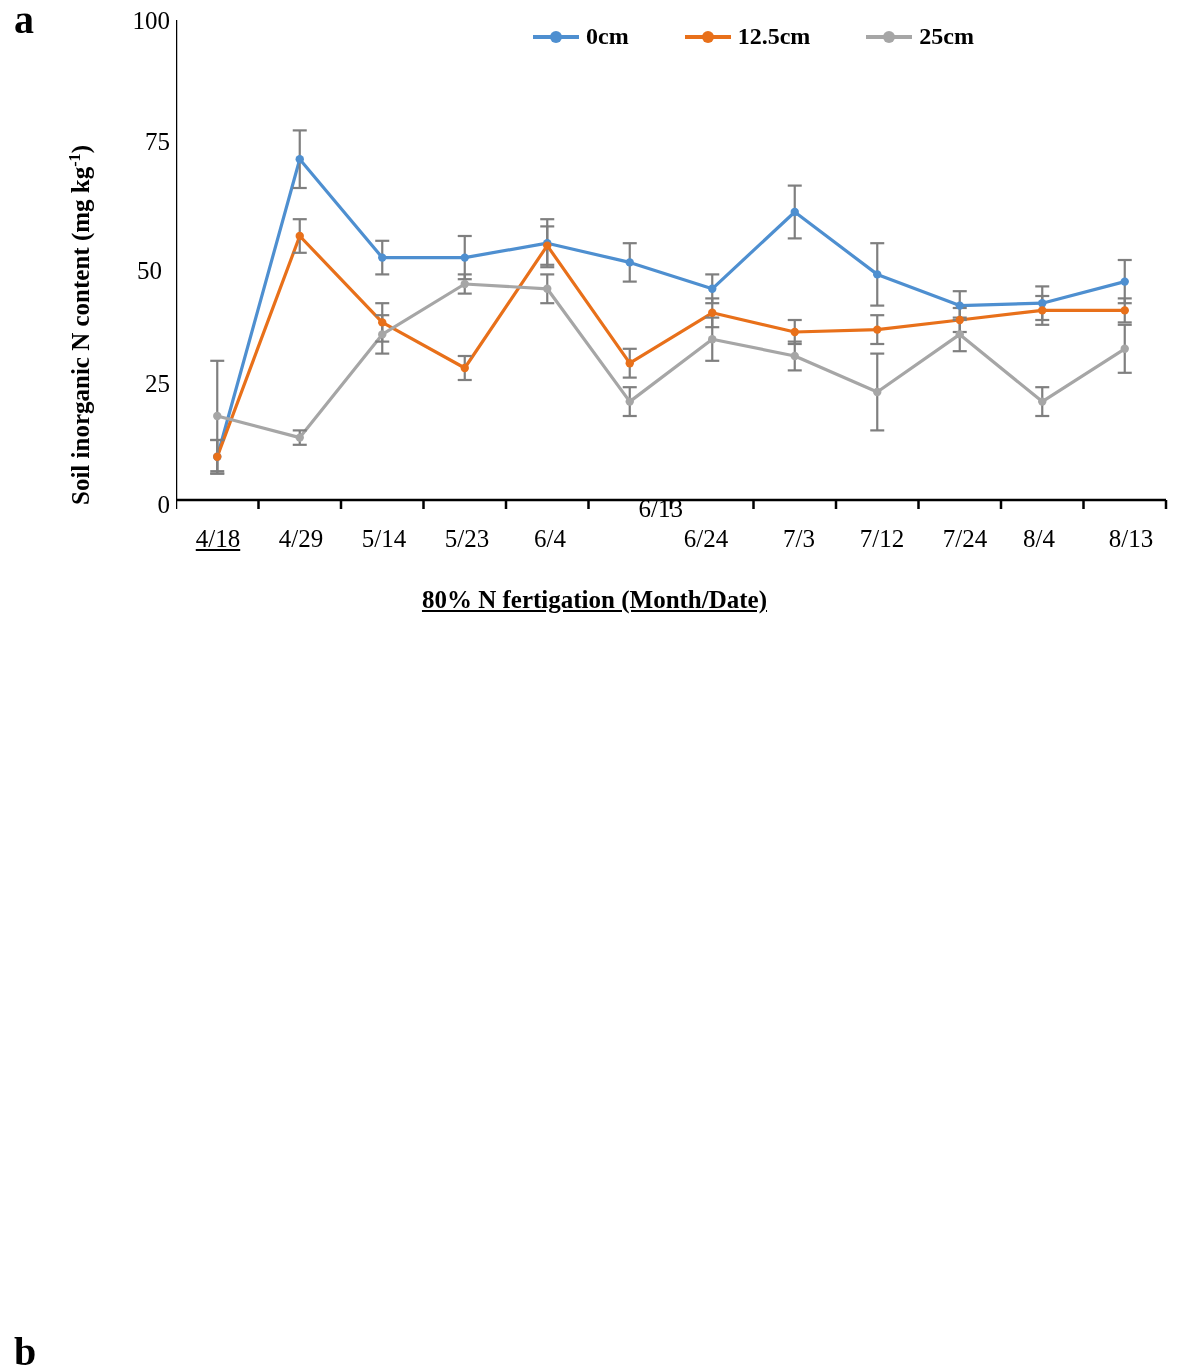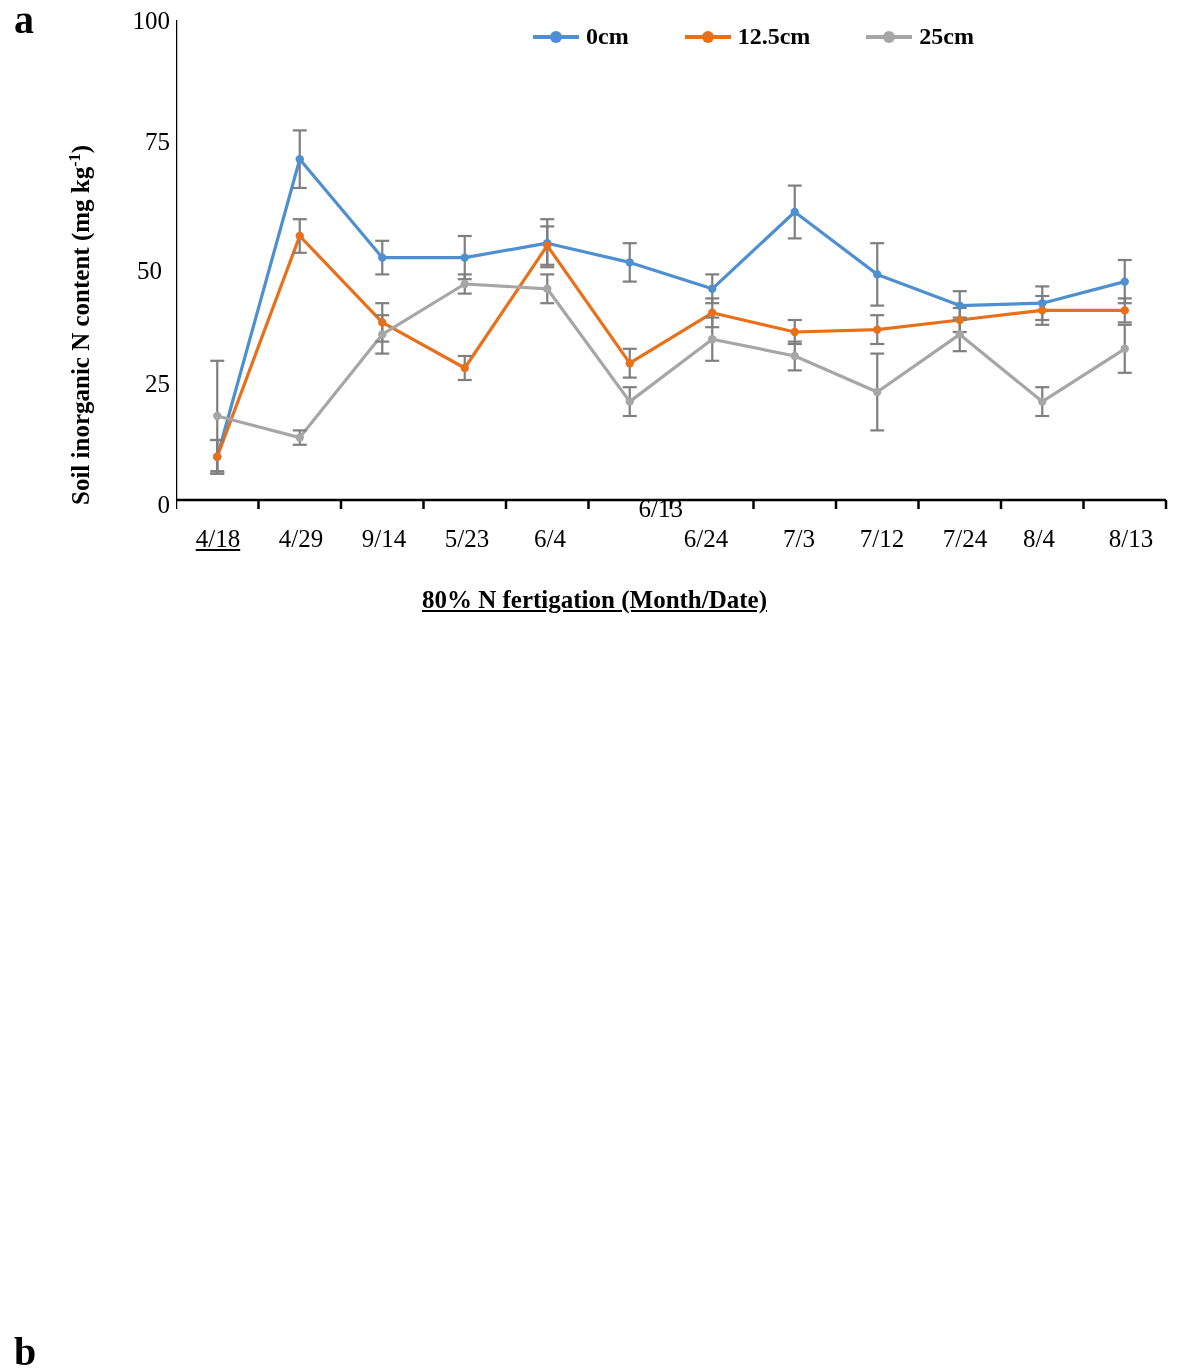--- a/index.html
+++ b/index.html
@@ -292,21 +292,21 @@
           <circle cx="618.75" cy="336" r="4.2" fill="#a6a6a6"></circle>
           <circle cx="701.25" cy="372" r="4.2" fill="#a6a6a6"></circle>
           <circle cx="783.75" cy="314.4" r="4.2" fill="#a6a6a6"></circle>
           <circle cx="866.25" cy="381.6" r="4.2" fill="#a6a6a6"></circle>
           <circle cx="948.75" cy="328.8" r="4.2" fill="#a6a6a6"></circle>
         </svg>
     </div>
 
     <div class="xtick" style="left:168px;top:525px;text-decoration:underline;">4/18</div>
     <div class="xtick" style="left:251px;top:525px;">4/29</div>
-    <div class="xtick" style="left:334px;top:525px;">9/14</div>
+    <div class="xtick" style="left:334px;top:525px;">5/14</div>
     <div class="xtick" style="left:417px;top:525px;">5/23</div>
     <div class="xtick" style="left:500px;top:525px;">6/4</div>
     <div class="xtick" style="left:583px;top:495px;text-align:right;">6/13</div>
     <div class="xtick" style="left:656px;top:525px;">6/24</div>
     <div class="xtick" style="left:749px;top:525px;">7/3</div>
     <div class="xtick" style="left:832px;top:525px;">7/12</div>
     <div class="xtick" style="left:915px;top:525px;">7/24</div>
     <div class="xtick" style="left:989px;top:525px;">8/4</div>
     <div class="xtick" style="left:1081px;top:525px;">8/13</div>
 

